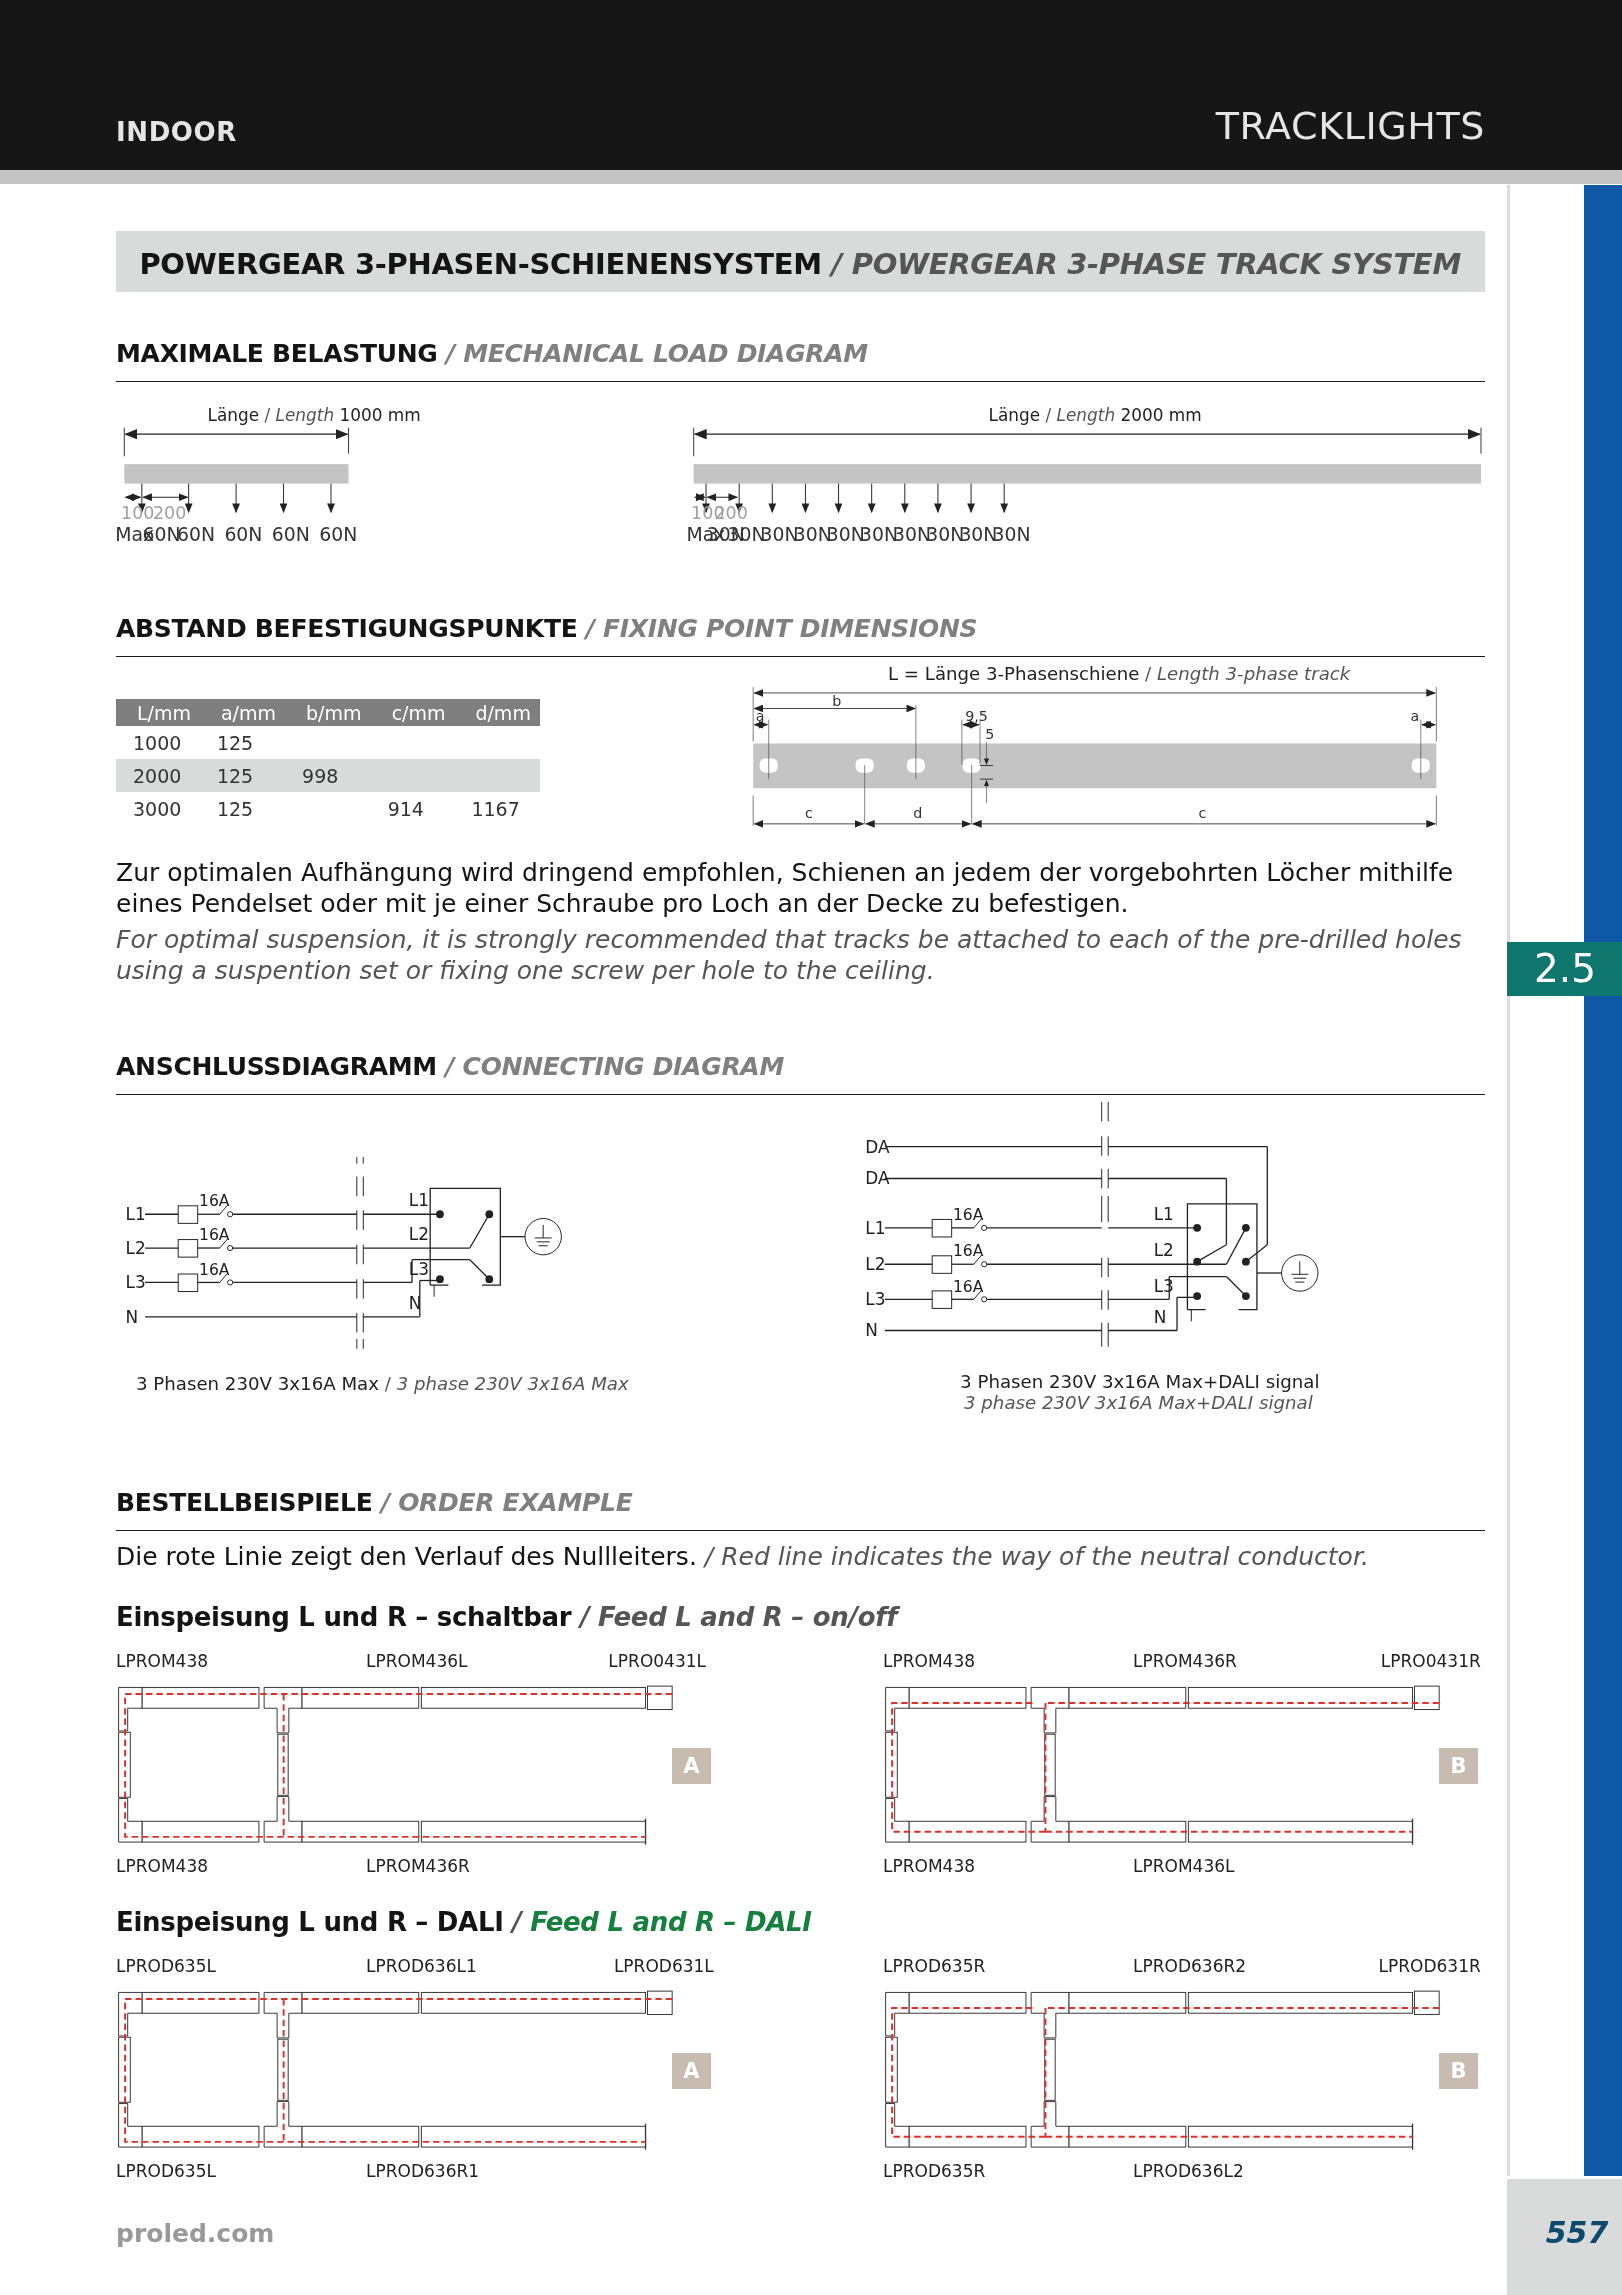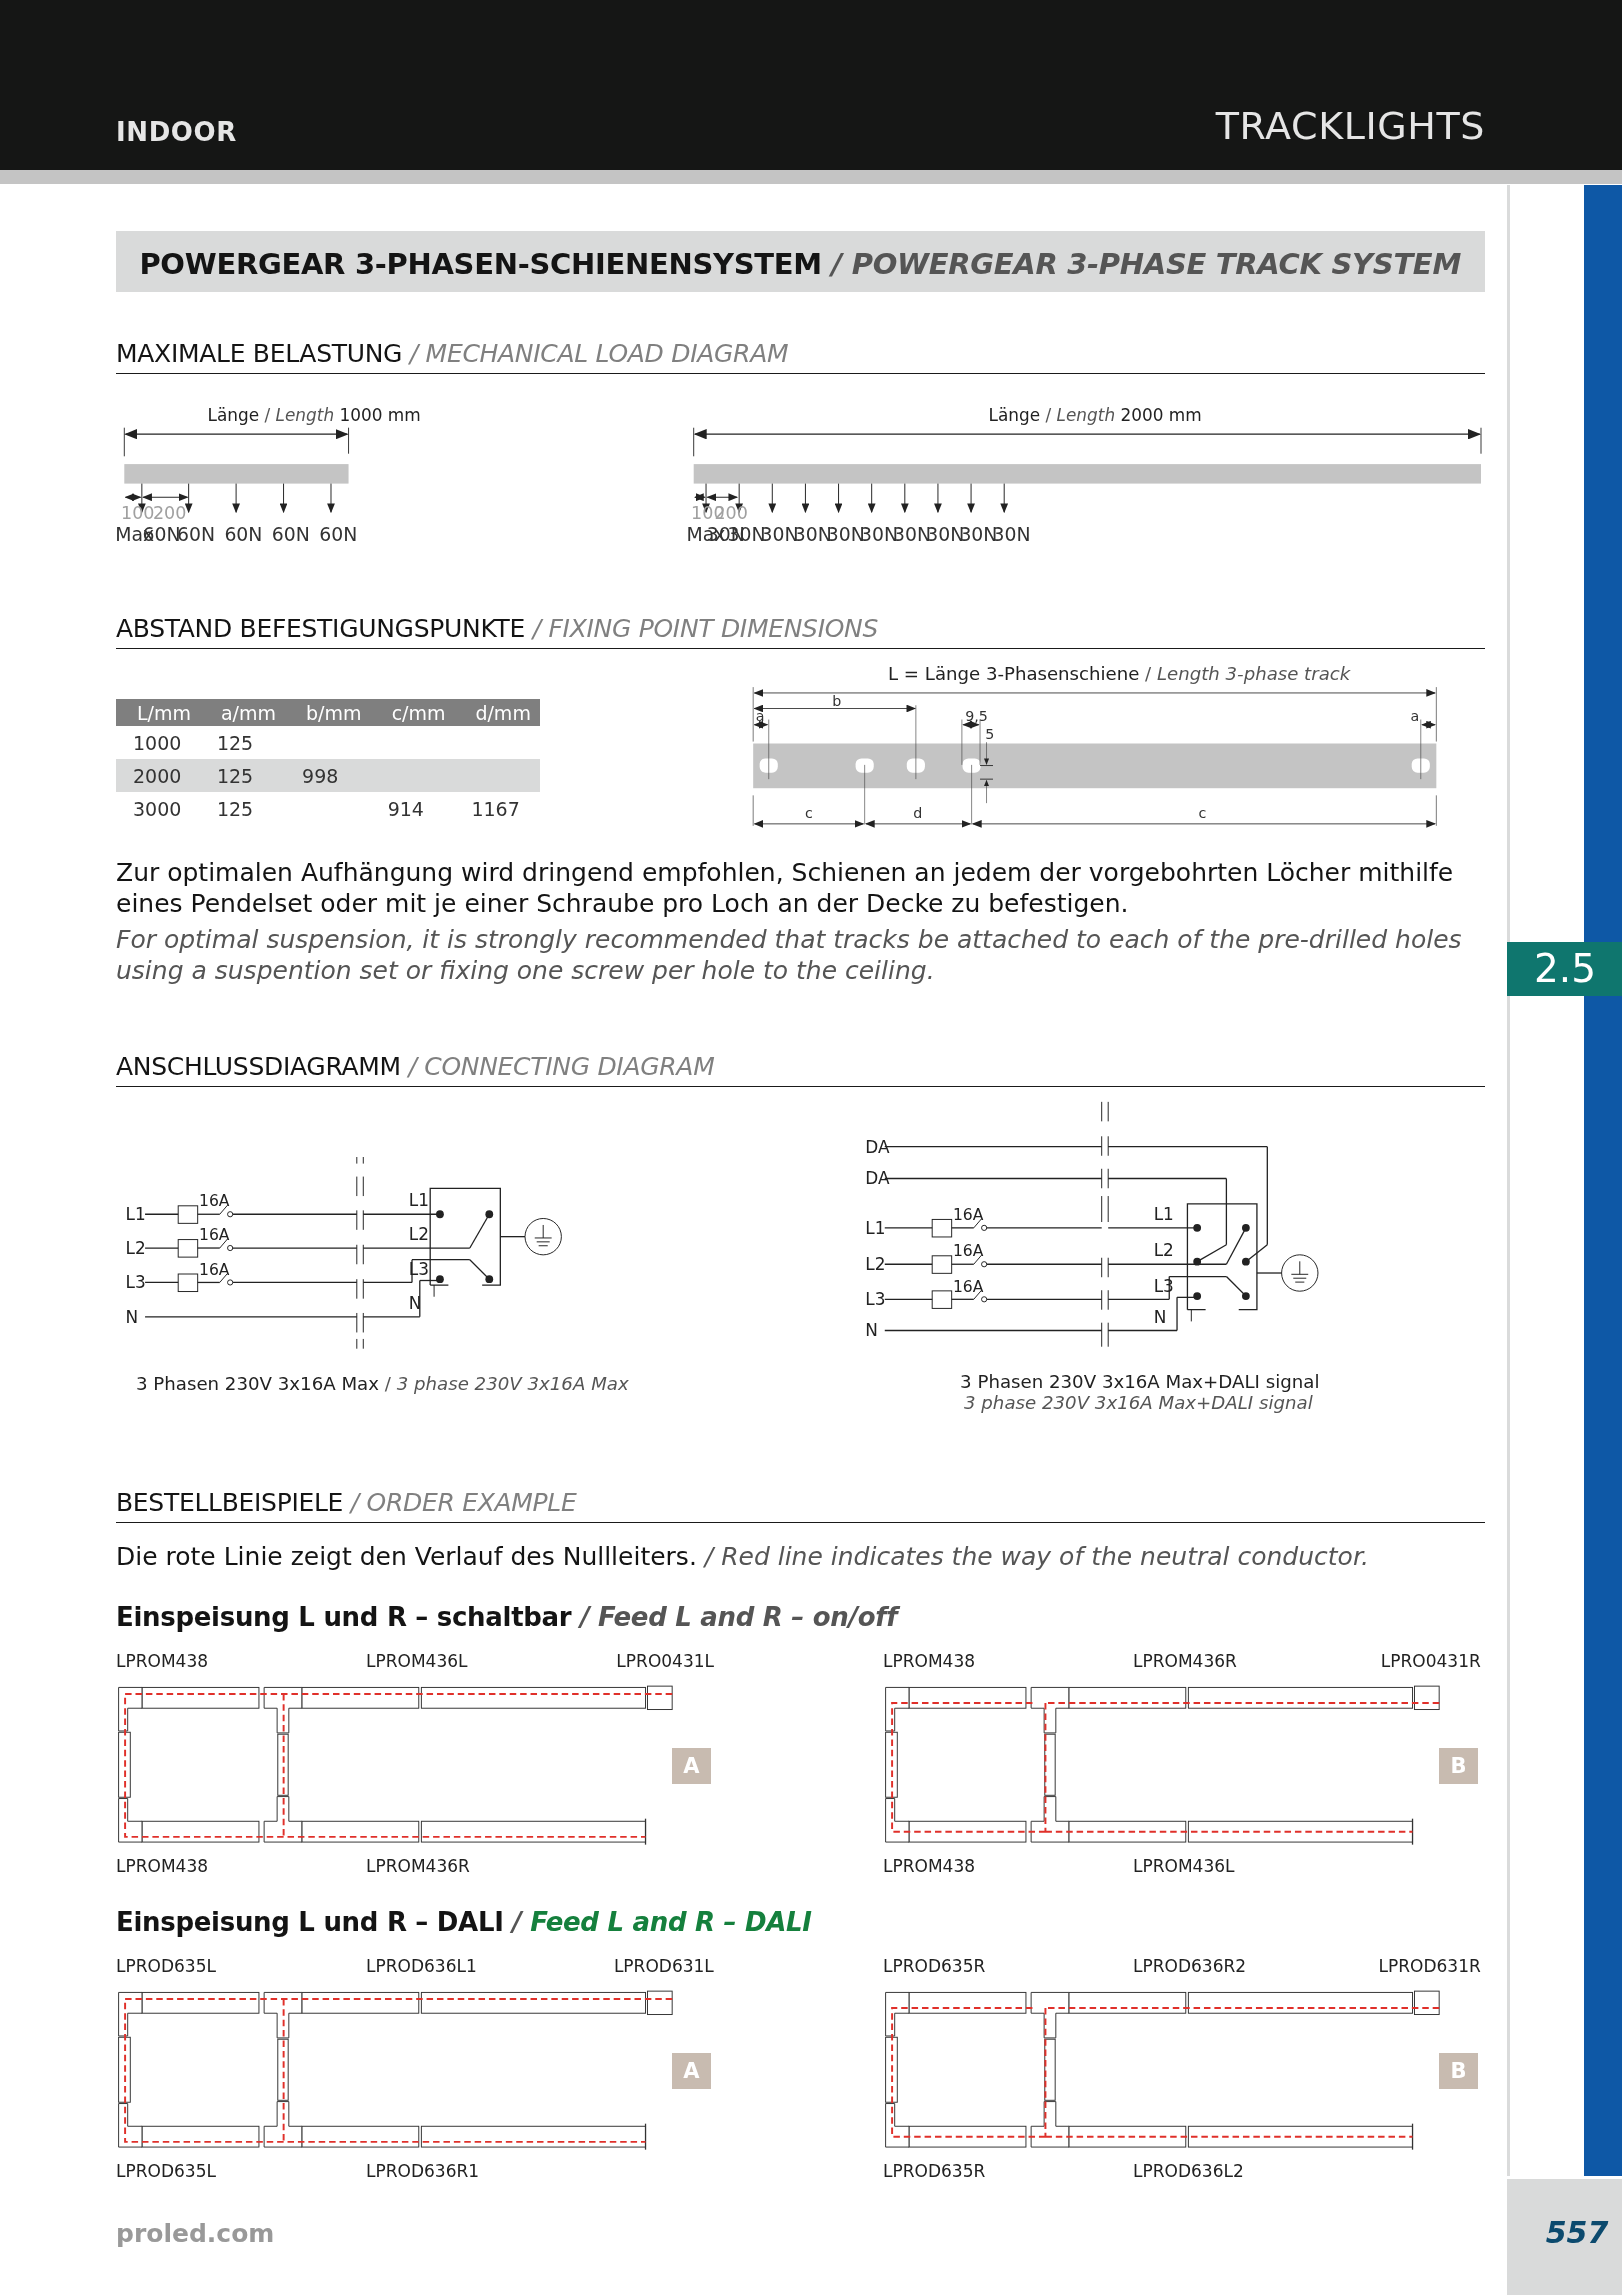--- a/index.html
+++ b/index.html
@@ -16,21 +16,21 @@
   .chapter-tab { position: absolute; left: 1507px; top: 942px; width: 116px; height: 54px; background: #0f766e; color: #fff;
     font-size: 39px; font-weight: normal; text-align: center; line-height: 54px; }
   .page-box { position: absolute; left: 1507px; top: 2179px; width: 116px; height: 117px; background: #d9dada; }
   .page-num { position: absolute; left: 12px; width: 100%; top: 36px; text-align: center; font-size: 30px; font-weight: bold; font-style: italic; color: #0c4a6e; }
 
   .title-box { position: absolute; left: 116px; top: 231px; width: 1369px; height: 61px; background: #d9dada; padding-left: 48px; }
   .title-box .t { position: absolute; left: 23.4px; top: 15.6px; font-size: 29px; font-weight: bold; white-space: nowrap; letter-spacing: -0.3px; }
   .gray-it { color: #555; font-style: italic; }
   .gray-it-l { color: #808080; font-style: italic; }
 
-  .sec { position: absolute; left: 116px; width: 1369px; border-bottom: 1.9px solid #1a1a1a; font-size: 25px; font-weight: normal; white-space: nowrap; padding-bottom: 5px; letter-spacing: -0.3px;}
+  .sec { position: absolute; left: 116px; width: 1369px; border-bottom: 1.9px solid #1a1a1a; font-size: 25px; font-weight: bold; white-space: nowrap; padding-bottom: 13px; letter-spacing: -0.3px;}
 
   .txt { position: absolute; font-family: "DejaVu Sans", sans-serif; white-space: nowrap; }
 
   svg text { font-family: "DejaVu Sans", sans-serif; }
 
   table.fix { position: absolute; left: 116px; top: 699px; width: 424px; border-collapse: collapse; font-size: 19px; color: #333; }
   table.fix th { background: #7f7f7f; color: #fff; font-weight: normal; text-align: left; height: 27px; padding-left: 21px; }
   table.fix td { height: 33px; padding-left: 17px; }
   table.fix tr.shade td { background: #d9dada; }
 
@@ -410,21 +410,21 @@
       <rect x="286" y="262" width="180" height="32" fill="#fff" stroke="#333" stroke-width="1.5"></rect>
       <rect x="470" y="262" width="345" height="32" fill="#fff" stroke="#333" stroke-width="1.5"></rect>
       <path d="M4,56 L40,56 L40,88 L18,88 L18,123 L4,123 Z" fill="#fff" stroke="#333" stroke-width="1.5"></path>
       <path d="M4,227 L18,227 L18,262 L40,262 L40,294 L4,294 Z" fill="#fff" stroke="#333" stroke-width="1.5"></path>
       <rect x="4" y="125" width="18" height="100" fill="#fff" stroke="#333" stroke-width="1.5"></rect>
       <path d="M228,56 L286,56 L286,88 L266,88 L266,126 L248,126 L248,88 L228,88 Z" fill="#fff" stroke="#333" stroke-width="1.5"></path>
       <path d="M248,224 L266,224 L266,262 L286,262 L286,294 L228,294 L228,262 L248,262 Z" fill="#fff" stroke="#333" stroke-width="1.5"></path>
       <rect x="249" y="128" width="16" height="94" fill="#fff" stroke="#333" stroke-width="1.5"></rect>
       <line x1="815" y1="258" x2="815" y2="298" stroke="#333" stroke-width="2"></line>
       <path d="M856,66 L14,66 L14,286 L815,286 M258,66 L258,286" fill="none" stroke="#e0302a" stroke-width="3" stroke-dasharray="10,6"></path>
-    </svg><div class="lbl" style="top: 0px; left: 0px;">LPROM438</div><div class="lbl" style="top: 0px; left: 250px;">LPROM436L</div><div class="lbl" style="top: 0px; right: 3px; margin-left: 16px;">LPRO0431L</div><div class="lbl" style="top: 205px; left: 0px;">LPROM438</div><div class="lbl" style="top: 205px; left: 250px;">LPROM436R</div><div class="badge" style="left: 556px; top: 97px;">A</div></div>
+    </svg><div class="lbl" style="top: 0px; left: 0px;">LPROM438</div><div class="lbl" style="top: 0px; left: 250px;">LPROM436L</div><div class="lbl" style="top: 0px; right: 11px; margin-left: 16px;">LPRO0431L</div><div class="lbl" style="top: 205px; left: 0px;">LPROM438</div><div class="lbl" style="top: 205px; left: 250px;">LPROM436R</div><div class="badge" style="left: 556px; top: 97px;">A</div></div>
 <div id="ex-g1B" style="position:absolute;left:883px;top:1651px;width:601px;height:234px;"><svg width="601" height="234" viewBox="0 0 925 360">
       <rect x="40" y="56" width="180" height="32" fill="#fff" stroke="#333" stroke-width="1.5"></rect>
       <rect x="286" y="56" width="180" height="32" fill="#fff" stroke="#333" stroke-width="1.5"></rect>
       <rect x="470" y="56" width="345" height="32" fill="#fff" stroke="#333" stroke-width="1.5"></rect>
       <rect x="818" y="54" width="38" height="36" fill="#fff" stroke="#333" stroke-width="1.5"></rect>
       <rect x="40" y="262" width="180" height="32" fill="#fff" stroke="#333" stroke-width="1.5"></rect>
       <rect x="286" y="262" width="180" height="32" fill="#fff" stroke="#333" stroke-width="1.5"></rect>
       <rect x="470" y="262" width="345" height="32" fill="#fff" stroke="#333" stroke-width="1.5"></rect>
       <path d="M4,56 L40,56 L40,88 L18,88 L18,123 L4,123 Z" fill="#fff" stroke="#333" stroke-width="1.5"></path>
       <path d="M4,227 L18,227 L18,262 L40,262 L40,294 L4,294 Z" fill="#fff" stroke="#333" stroke-width="1.5"></path>

